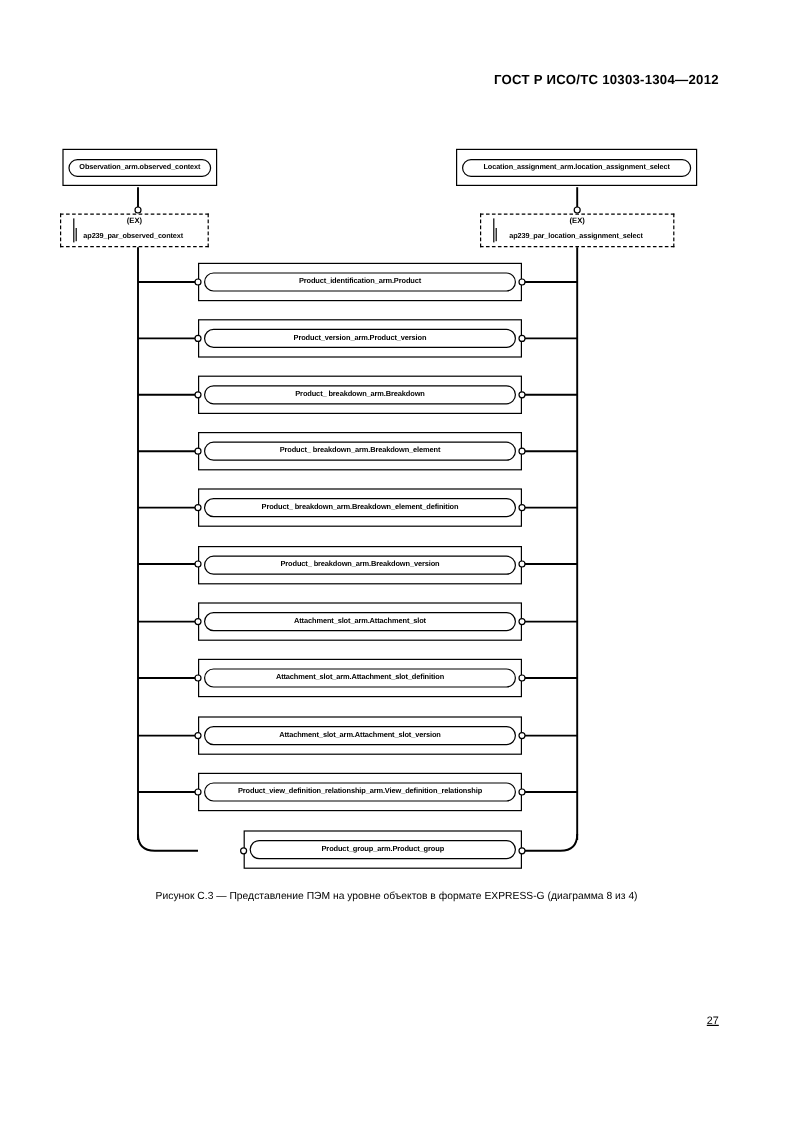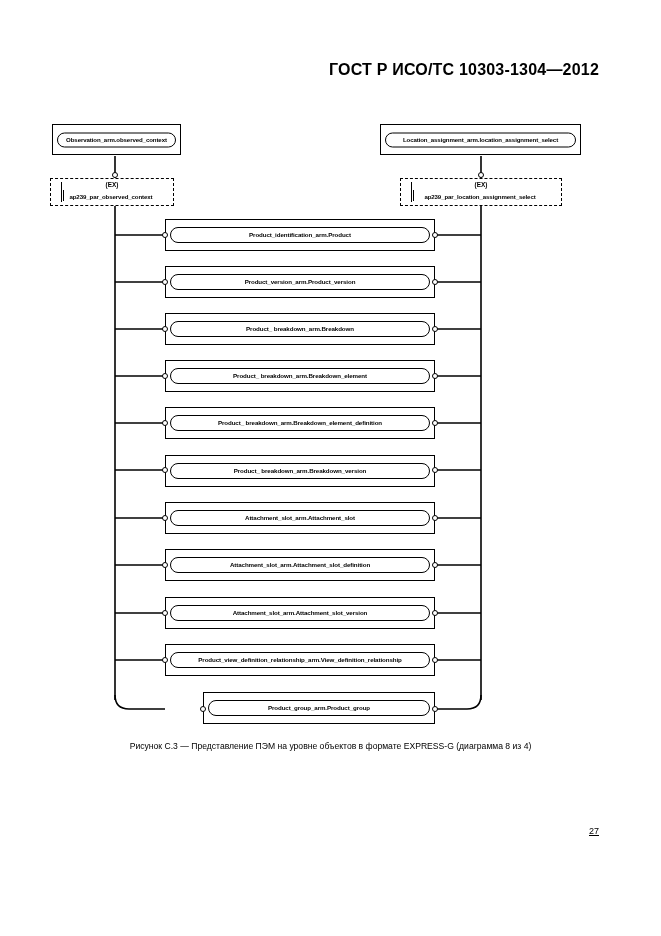--- a/index.html
+++ b/index.html
@@ -21,21 +21,21 @@
     left: 0; top: 0;
     width: 661px;
     height: 936px;
   }
 
   
   .doc-header {
     position: absolute;
     right: 62px;
     top: 61px;
-    font-size: 16px;
+    font-size: 11px;
     font-weight: bold;
     letter-spacing: 0.2px;
     white-space: nowrap;
   }
 
   
   #figure {
     position: absolute;
     left: 0;
     top: 0;
@@ -175,21 +175,21 @@
     top: 741px;
     text-align: center;
     font-size: 8.6px;
     line-height: 1.2;
   }
 
   
   .page-number {
     position: absolute;
     right: 62px;
-    top: 826px;
+    top: 845px;
     font-size: 9px;
     text-decoration: underline;
   }
 </style>
 </head>
 <body>
 
 <div id="page">
 
   <div class="doc-header">ГОСТ Р ИСО/ТС 10303-1304—2012</div>

